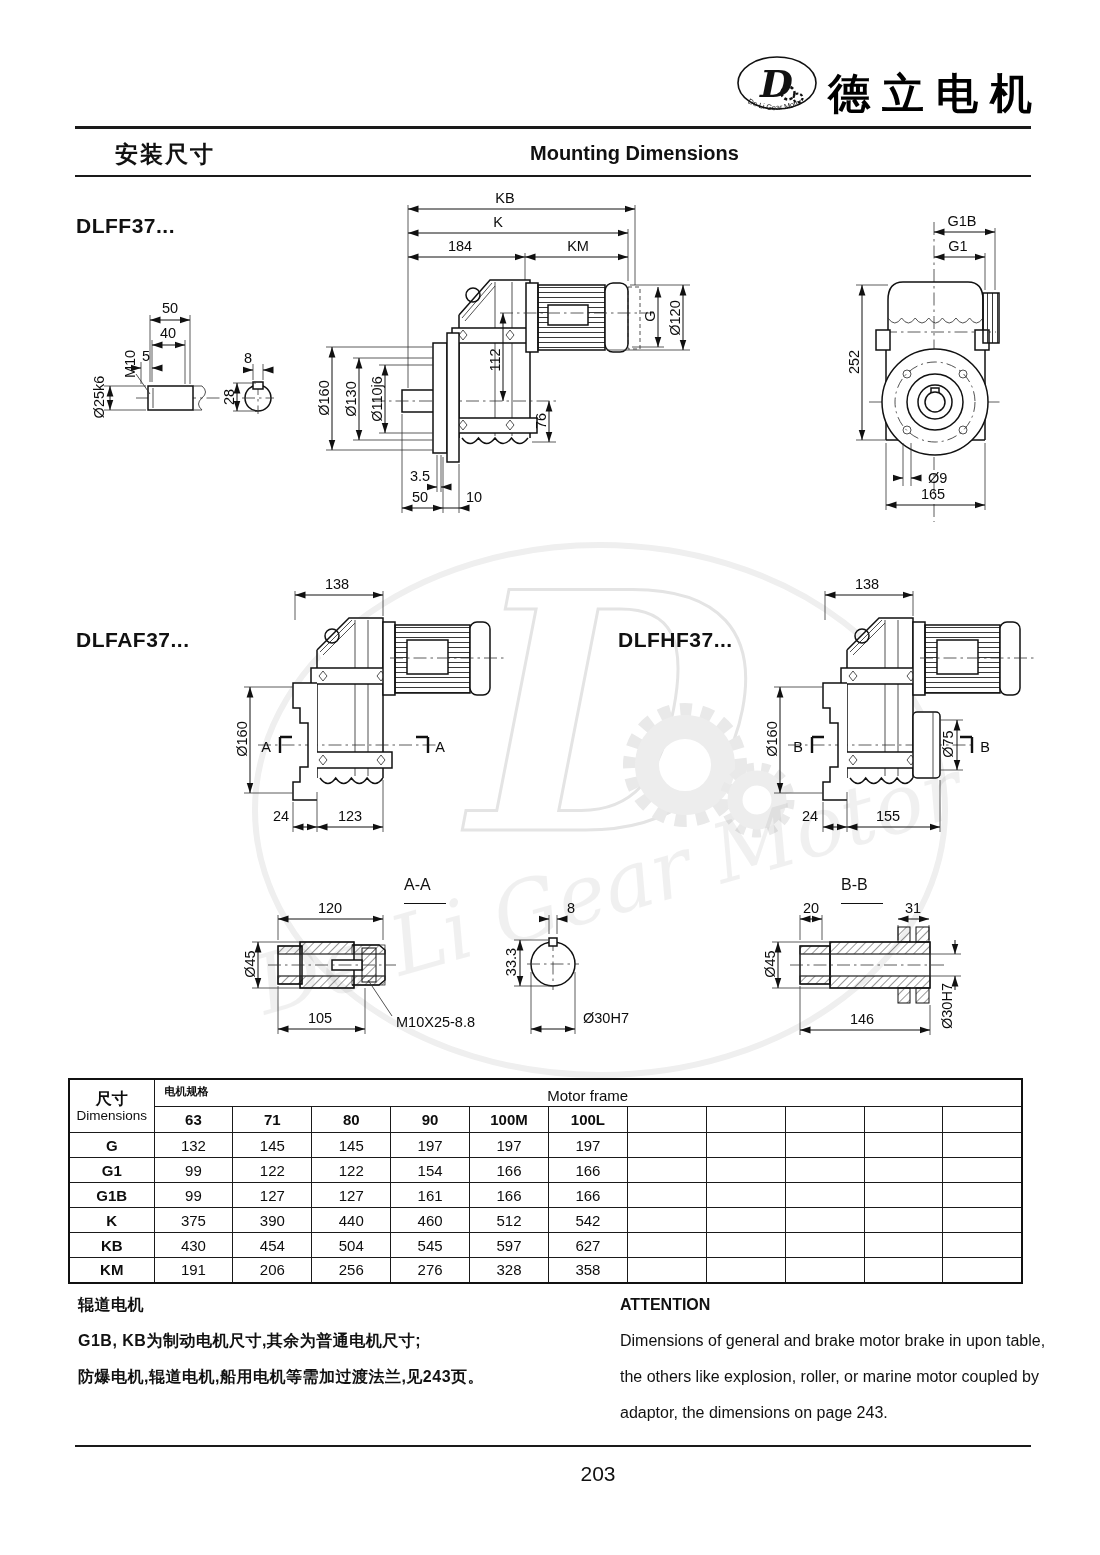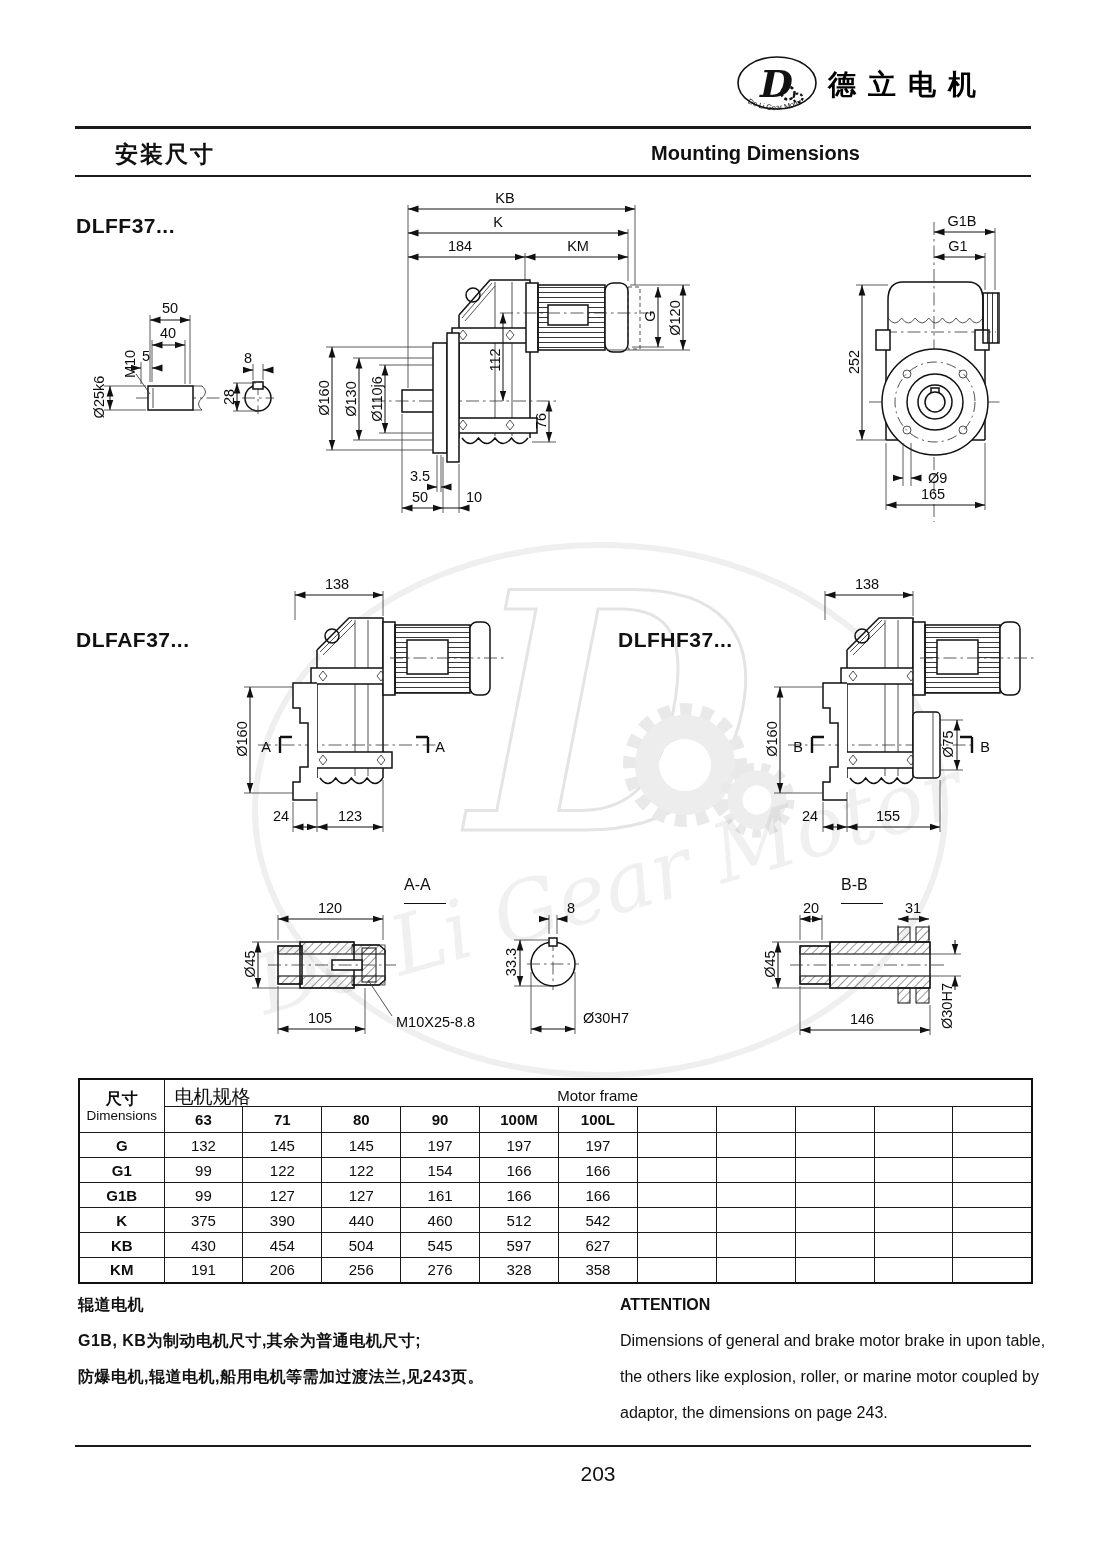--- a/index.html
+++ b/index.html
@@ -1,34 +1,34 @@
 <!DOCTYPE html>
 <html><head>
 <meta charset="utf-8">
 <style>
   html,body{margin:0;padding:0;background:#fff;}
   .page{position:relative;width:1100px;height:1555px;background:#fff;overflow:hidden;
         font-family:"Liberation Sans","DejaVu Sans",sans-serif;color:#111;}
   .abs{position:absolute;}
   .rule{background:#1a1a1a;}
   .brand{font-family:"DejaVu Serif","Liberation Serif",serif;font-weight:bold;
-         font-size:28px;letter-spacing:12px;color:#000;}
+         font-size:42px;letter-spacing:12px;color:#000;}
   .sec-title-cn{font-size:23px;font-weight:bold;letter-spacing:2px;margin-left:39px;}
   .sec-title-en{font-size:20px;font-weight:bold;}
   .model{font-size:21px;font-weight:bold;letter-spacing:.5px;}
   .cutlabel{font-size:16px;font-weight:500;border-bottom:1.6px solid #111;padding-bottom:9px;}
   
   #dims-table{border-collapse:collapse;table-layout:fixed;width:953px;border:2.6px solid #111;}
   #dims-table th,#dims-table td{border:1.3px solid #1a1a1a;text-align:center;vertical-align:middle;
       padding:0;font-size:15px;color:#0d0d0d;overflow:hidden;white-space:nowrap;}
   #dims-table th{font-weight:bold;}
   .dimhead-cn{font-size:16px;font-weight:600;line-height:19px;}
   .dimhead-en{font-size:13.5px;font-weight:400;line-height:15px;}
   .grouphead{position:relative;height:26px;}
-  .grouphead .cjk{position:absolute;left:10px;top:4px;font-size:19px;font-weight:400;}
+  .grouphead .cjk{position:absolute;left:10px;top:4px;font-size:11px;font-weight:700;}
   .grouphead .en{display:block;text-align:center;font-weight:400;padding-top:5px;font-size:15px;}
   .rowlabel{font-weight:bold;}
   
   .notes p{margin:0 0 19px;line-height:17px;font-size:16px;}
   .notes-cn p{font-weight:600;letter-spacing:.5px;}
   .notes-en .t{font-weight:bold;}
   .pageno{font-size:21px;text-align:center;width:1100px;padding-left:48px;}
   
   .out{stroke:#111;stroke-width:1.5;fill:#fff;}
   .outn{stroke:#111;stroke-width:1.5;fill:none;}
@@ -418,31 +418,31 @@
     <circle cx="62" cy="45" r="4.5" fill="none" stroke="#111" stroke-width="2.2" stroke-dasharray="2.6 2"></circle>
     <path id="lp" d="M8,48 Q41,67 74,46" fill="none" stroke="none"></path>
     <text font-size="7.5" fill="#111" font-family="'Liberation Sans',sans-serif">
       <textPath href="#lp" xlink:href="#lp" startOffset="4">De Li Gear Motor</textPath>
     </text>
   </svg>
   <div class="abs brand" style="left:828px;top:66px;z-index:2;">德立电机</div>
 
   <div class="abs rule" style="left:75px;top:126px;width:956px;height:2.6px;z-index:2;"></div>
   <div class="abs sec-title-cn" style="left:76px;top:139px;z-index:2;">安装尺寸</div>
-  <div class="abs sec-title-en" style="left:530px;top:142px;width:330px;text-align:right;z-index:2;">Mounting Dimensions</div>
+  <div class="abs sec-title-en" style="left:530px;top:142px;width:330px;text-align:left;z-index:2;">Mounting Dimensions</div>
   <div class="abs rule" style="left:75px;top:175px;width:956px;height:1.8px;z-index:2;"></div>
 
   <div class="abs model" style="left:76px;top:214px;z-index:2;">DLFF37...</div>
   <div class="abs model" style="left:76px;top:628px;z-index:2;">DLFAF37...</div>
   <div class="abs model" style="left:618px;top:628px;z-index:2;">DLFHF37...</div>
 
   <div class="abs cutlabel" style="left:404px;top:876px;width:42px;z-index:2;">A-A</div>
   <div class="abs cutlabel" style="left:841px;top:876px;width:42px;z-index:2;">B-B</div>
 
-  <div class="abs" style="left:78px;top:1078px;z-index:2;">
+  <div class="abs" style="left:68px;top:1078px;z-index:2;">
     <table id="dims-table">
       <colgroup>
           <col style="width:85px;">
         <col span="11" style="width:78.9px;">
       </colgroup>
       <tbody>
           <tr style="height:24px;">
         <th rowspan="2">
           <div class="dimhead-cn">尺寸</div>
           <div class="dimhead-en">Dimensions</div>

